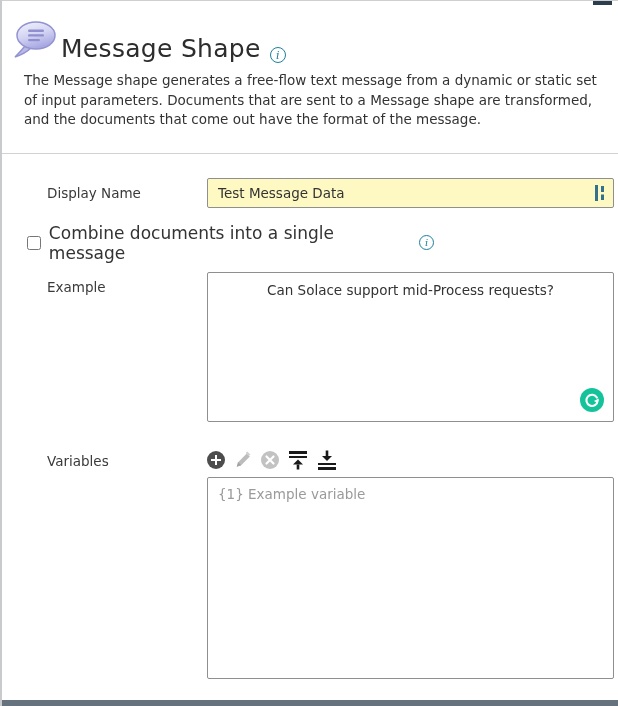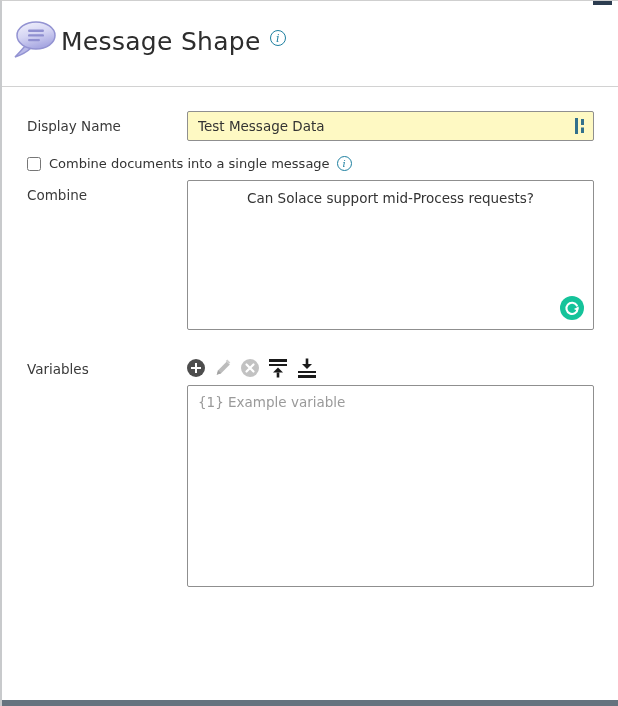--- a/index.html
+++ b/index.html
@@ -21,21 +21,21 @@
     top: 0;
     right: 6px;
     width: 19px;
     height: 4px;
     background: #2c3d50;
   }
 
   
   .header {
     display: flex;
-    align-items: center;
+    align-items: flex-end;
     padding: 18px 18px 0 10px;
   }
   .header-icon { flex: 0 0 auto; }
   .title {
     font-size: 25px;
     color: #2d2d2d;
     letter-spacing: 0.3px;
     margin-left: 3px;
     font-weight: 500;
   }
@@ -79,20 +79,21 @@
   }
 
   
   .form { margin-top: 24px; }
   .row { display: flex; padding-left: 25px; }
   .row-label {
     width: 160px;
     flex: 0 0 160px;
     font-size: 13.5px;
     color: #3a3a3a;
+    margin-left: 20px;
   }
   .field { width: 407px; position: relative; }
 
   .row-display { margin-bottom: 15px; }
   .row-display .row-label { padding-top: 7px; }
 
   .text-input {
     width: 407px;
     height: 30px;
     border: 1px solid #8f8f8f;
@@ -115,21 +116,21 @@
   .row-option { margin-bottom: 9px; align-items: center; }
   .row-option .row-label { padding-top: 0; }
   .checkbox-line { display: flex; align-items: center; }
   .checkbox {
     width: 14px;
     height: 14px;
     margin: 0 8px 0 0;
     accent-color: #ffffff;
     cursor: pointer;
   }
-  .checkbox-label { font-size: 13px; color: #333333; }
+  .checkbox-label { font-size: 17px; color: #333333; }
 
   .row-message { margin-bottom: 26px; }
   .row-message .row-label { padding-top: 7px; }
   .textarea {
     width: 407px;
     height: 150px;
     border: 1px solid #8f8f8f;
     border-radius: 2px;
     padding: 8px 10px;
     font-family: "DejaVu Sans", sans-serif;
@@ -215,20 +216,21 @@
         <ellipse cx="24" cy="16.5" rx="19" ry="13.5" fill="url(#bubbleGrad)" stroke="#9393d2" stroke-width="1.5"></ellipse>
         <rect x="16" y="10.5" width="16" height="2.4" rx="1.2" fill="#8f8fd0"></rect>
         <rect x="16" y="15.2" width="16" height="2.4" rx="1.2" fill="#8f8fd0"></rect>
         <rect x="16" y="19.9" width="12" height="2.4" rx="1.2" fill="#8f8fd0"></rect>
       </svg>
     </span>
     <span class="title">Message Shape</span>
     <span class="info-icon">i</span>
   </div>
 
+  <p class="desc">The Message shape generates a free-flow text message from a dynamic or static set of input parameters. Documents that are sent to a Message shape are transformed, and the documents that come out have the format of the message.</p>
 
   <hr class="divider">
 
   <div class="form">
 
     <div class="row row-display">
       <div class="row-label">Display Name</div>
       <div class="field">
         <input class="text-input" type="text" value="Test Message Data" style="">
         <span class="input-end-icon">
@@ -243,21 +245,21 @@
 
     <div class="row row-option">
       <div class="field checkbox-line">
         <input class="checkbox" type="checkbox" style="">
         <span class="checkbox-label">Combine documents into a single message</span>
         <span class="info-icon info-icon-sm">i</span>
       </div>
     </div>
 
     <div class="row row-message">
-      <div class="row-label">Combine</div>
+      <div class="row-label">Example</div>
       <div class="field">
         <textarea class="textarea" style="">Can Solace support mid-Process requests?</textarea>
         <span class="grammarly-badge">
           <svg width="24" height="24" viewBox="0 0 24 24">
             <circle cx="12" cy="12" r="12" fill="#15c39a"></circle>
             <path d="M16.9 9.6 A5.6 5.6 0 1 0 17.6 12.6" fill="none" stroke="#ffffff" stroke-width="2.1" stroke-linecap="round"></path>
             <path d="M18.9 10.6 L17.7 15.0 L13.9 12.9 Z" fill="#ffffff"></path>
           </svg>
         </span>
       </div>

